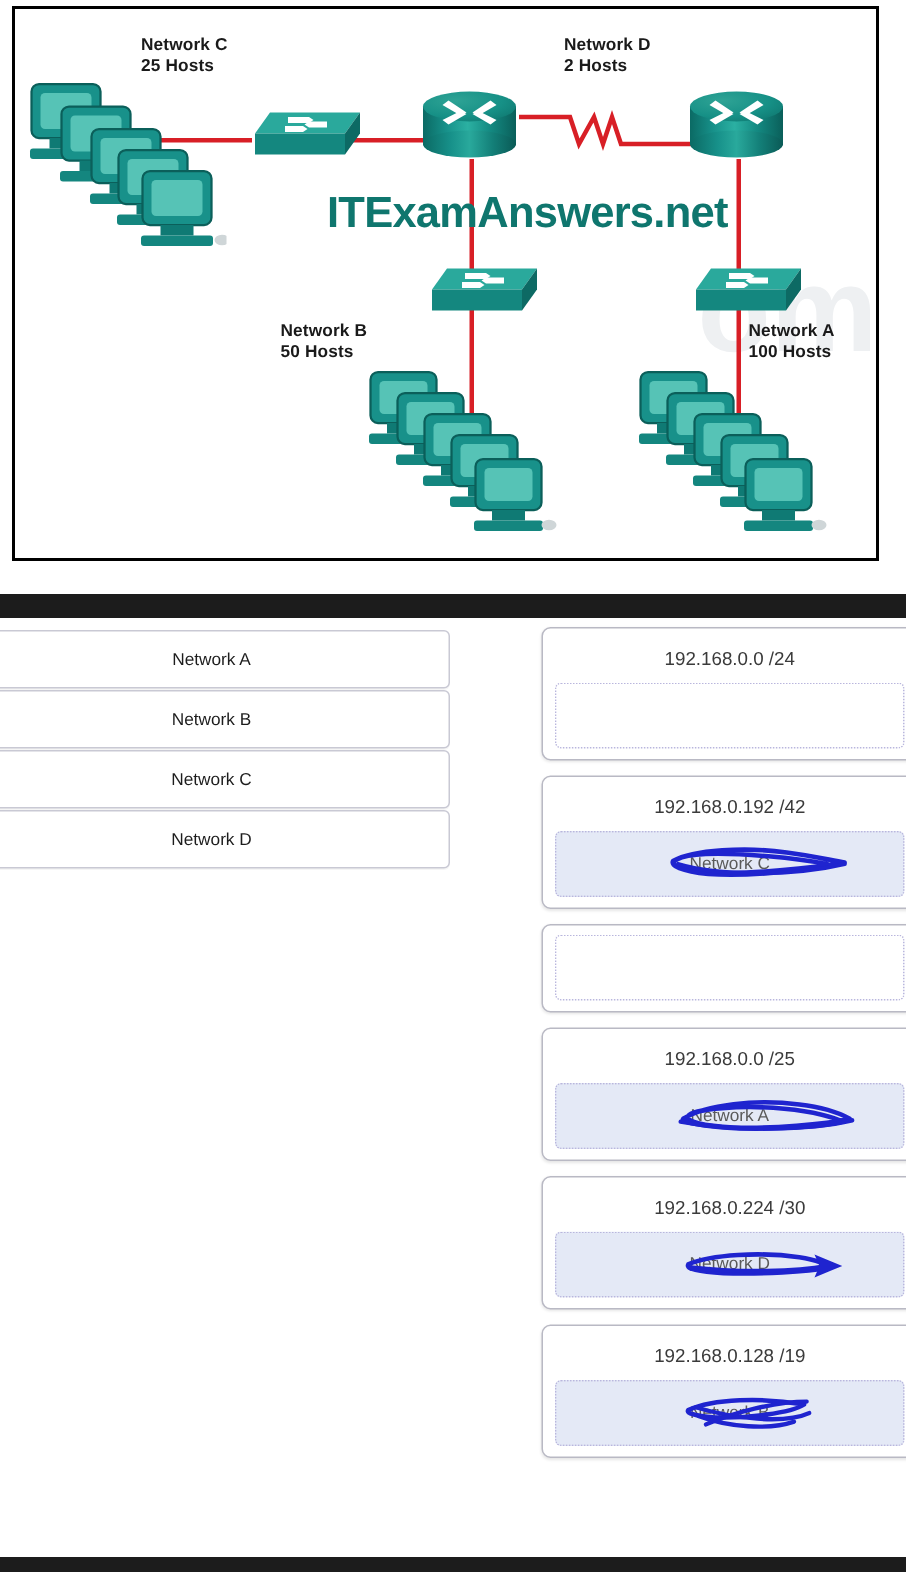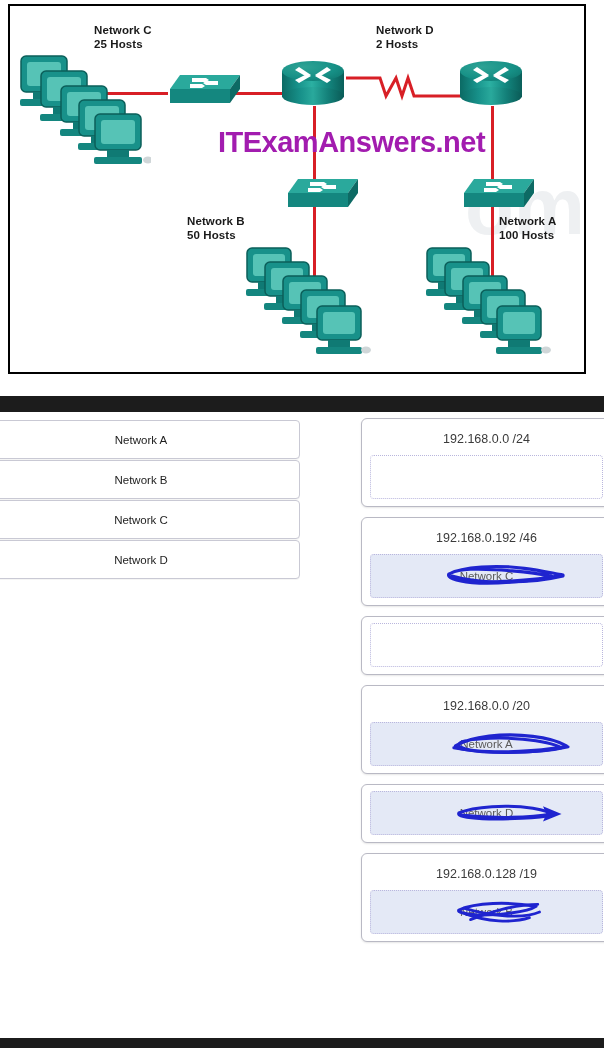--- a/index.html
+++ b/index.html
@@ -53,21 +53,21 @@
   .switch svg { position:absolute; left:0; top:0; }
 
   
   .pcstack { position: absolute; }
   .pcstack svg { display:block; }
 
   .wm-top {
     position: absolute; left: 208px; top: 120px;
     font-family: "Liberation Sans", sans-serif;
     font-weight: bold; font-size: 29px;
-    color: #a21caf; letter-spacing: -0.5px;
+    color: #0f766e; letter-spacing: -0.5px;
     white-space: nowrap; pointer-events: none;
   }
   .wm-ghost {
     position:absolute; font-family:"Liberation Sans", sans-serif;
     font-weight:bold; color:#eef0f2; pointer-events:none;
   }
 
   
   .blackbar { position: absolute; left: 0; width: 604px; background: #1c1c1c; }
 
@@ -352,48 +352,49 @@
     <div class="right-col">
 
       <div class="subnet-card">
         <div class="subnet-label">192.168.0.0 /24</div>
         <div class="dropzone empty">
           <div class="drop-text"></div>
         </div>
       </div>
 
       <div class="subnet-card">
-        <div class="subnet-label">192.168.0.192 /46</div>
+        <div class="subnet-label">192.168.0.192 /42</div>
         <div class="dropzone">
           <div class="drop-text">Network C</div>
           <svg class="scribble" viewBox="0 0 274 44" preserveAspectRatio="none">
             <path d="M92,20 C108,12 150,10 182,14 C200,16 215,19 228,21 C210,24 175,27 150,28 C125,29 104,27 96,24 C88,21 95,16 118,15 C146,14 190,18 214,22 C196,27 150,31 120,29 C98,27 90,23 92,20 Z" fill="none" stroke="#1f24cf" stroke-width="3.2" stroke-linecap="round" stroke-linejoin="round"></path>
             <path d="M96,22 C130,31 190,30 228,22" fill="none" stroke="#1f24cf" stroke-width="3" stroke-linecap="round"></path>
           </svg>
         </div>
       </div>
 
       <div class="subnet-card">
         <div class="dropzone empty">
           <div class="drop-text"></div>
         </div>
       </div>
 
       <div class="subnet-card">
-        <div class="subnet-label">192.168.0.0 /20</div>
+        <div class="subnet-label">192.168.0.0 /25</div>
         <div class="dropzone">
           <div class="drop-text">Network A</div>
           <svg class="scribble" viewBox="0 0 274 44" preserveAspectRatio="none">
             <path d="M100,24 C118,14 158,10 192,14 C212,16 224,20 232,24 C212,28 170,31 140,30 C116,29 102,26 104,22 C107,17 148,14 180,17 C204,19 220,23 226,26 C206,30 162,32 132,30 C110,28 98,26 100,24 Z" fill="none" stroke="#1f24cf" stroke-width="3.2" stroke-linecap="round" stroke-linejoin="round"></path>
             <path d="M98,26 C140,33 200,32 234,25" fill="none" stroke="#1f24cf" stroke-width="3" stroke-linecap="round"></path>
           </svg>
         </div>
       </div>
 
       <div class="subnet-card">
+        <div class="subnet-label">192.168.0.224 /30</div>
         <div class="dropzone">
           <div class="drop-text">Network D</div>
           <svg class="scribble" viewBox="0 0 274 44" preserveAspectRatio="none">
             <path d="M104,22 C122,15 162,13 192,17 C206,19 214,22 216,24 C200,27 160,29 132,28 C112,27 102,25 104,22 Z" fill="none" stroke="#1f24cf" stroke-width="3.2" stroke-linecap="round" stroke-linejoin="round"></path>
             <path d="M106,24 C146,28 190,27 214,23" fill="none" stroke="#1f24cf" stroke-width="3" stroke-linecap="round"></path>
             <polygon points="204,15 226,23 204,31 208,23" fill="#1f24cf"></polygon>
           </svg>
         </div>
       </div>
 

